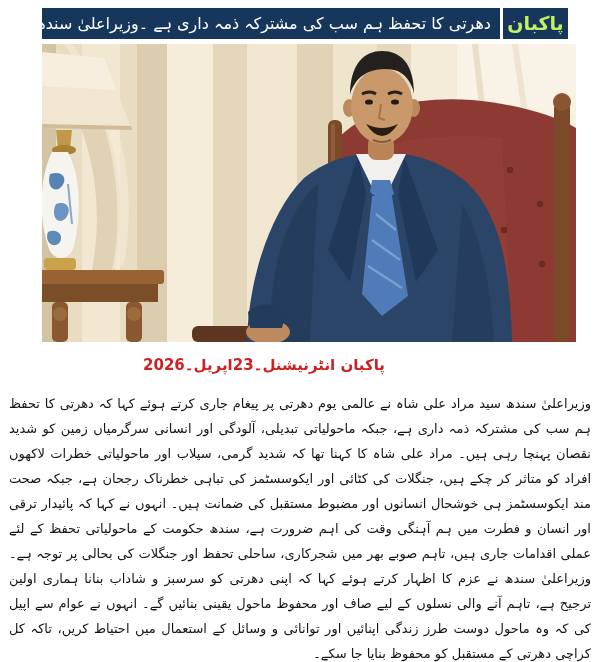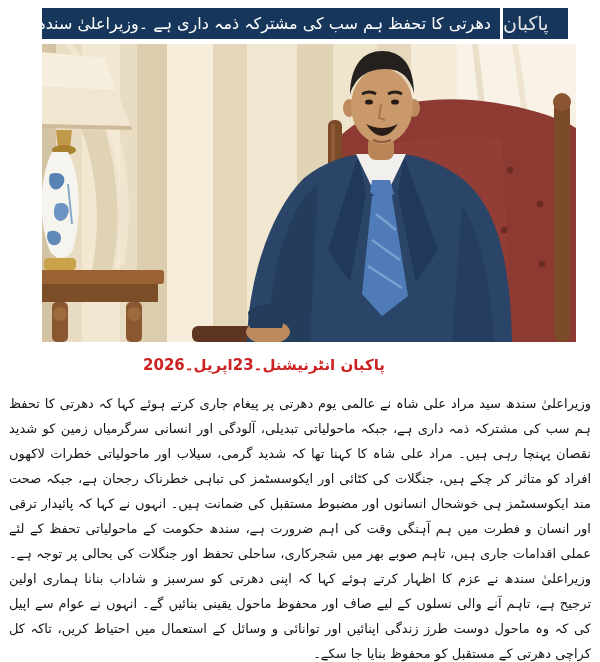--- a/index.html
+++ b/index.html
@@ -7,22 +7,22 @@
     position:relative;width:600px;height:662px;background:#fff;
     font-family:"DejaVu Sans",sans-serif;overflow:hidden;
   }
   
   .masthead{
     position:absolute;right:32px;top:8px;width:526px;height:31px;
     display:flex;direction:rtl;gap:3px;
   }
   .logo-box{
     width:65px;height:31px;background:var(--navy,#16365c);
-    color:#e5e5e5;display:flex;align-items:center;justify-content:flex-end;
-    font-weight:normal;font-size:19px;line-height:1;
+    color:#bef264;display:flex;align-items:center;justify-content:center;
+    font-weight:bold;font-size:19px;line-height:1;
   }
   .headline-box{
     flex:1;height:31px;background:var(--navy,#16365c);
     color:#fff;display:flex;align-items:center;justify-content:flex-start;
     padding:0 9px;font-size:16px;white-space:nowrap;overflow:hidden;
   }
   
   .photo{
     position:absolute;left:42px;top:44px;width:534px;height:298px;margin:0;
     overflow:hidden;background:#eadfc8;

